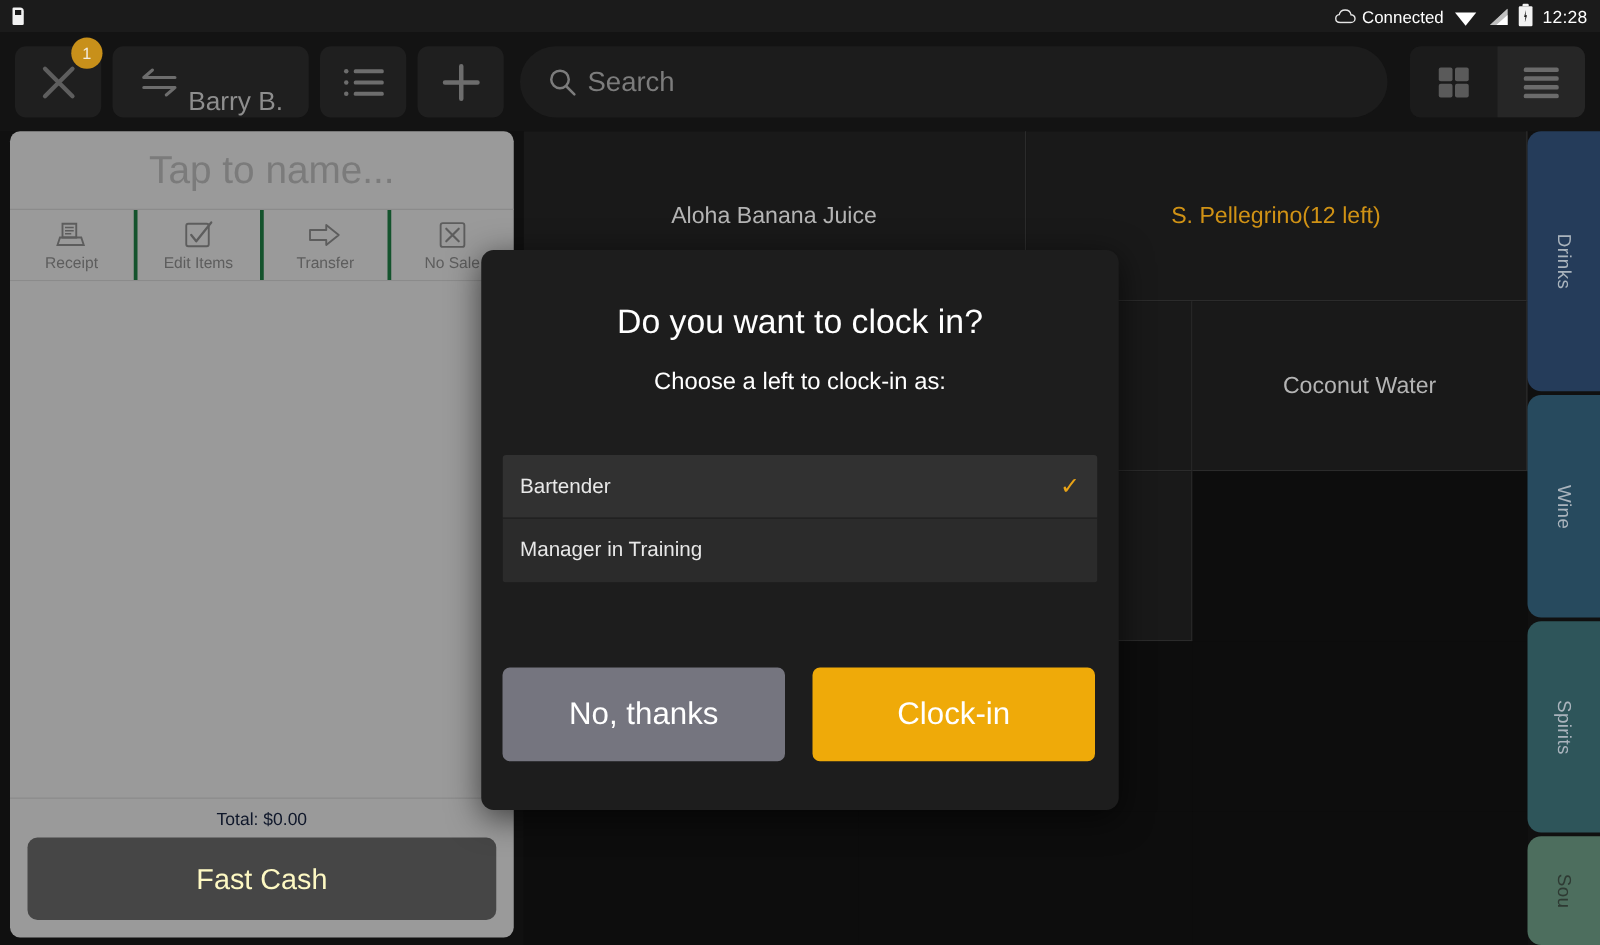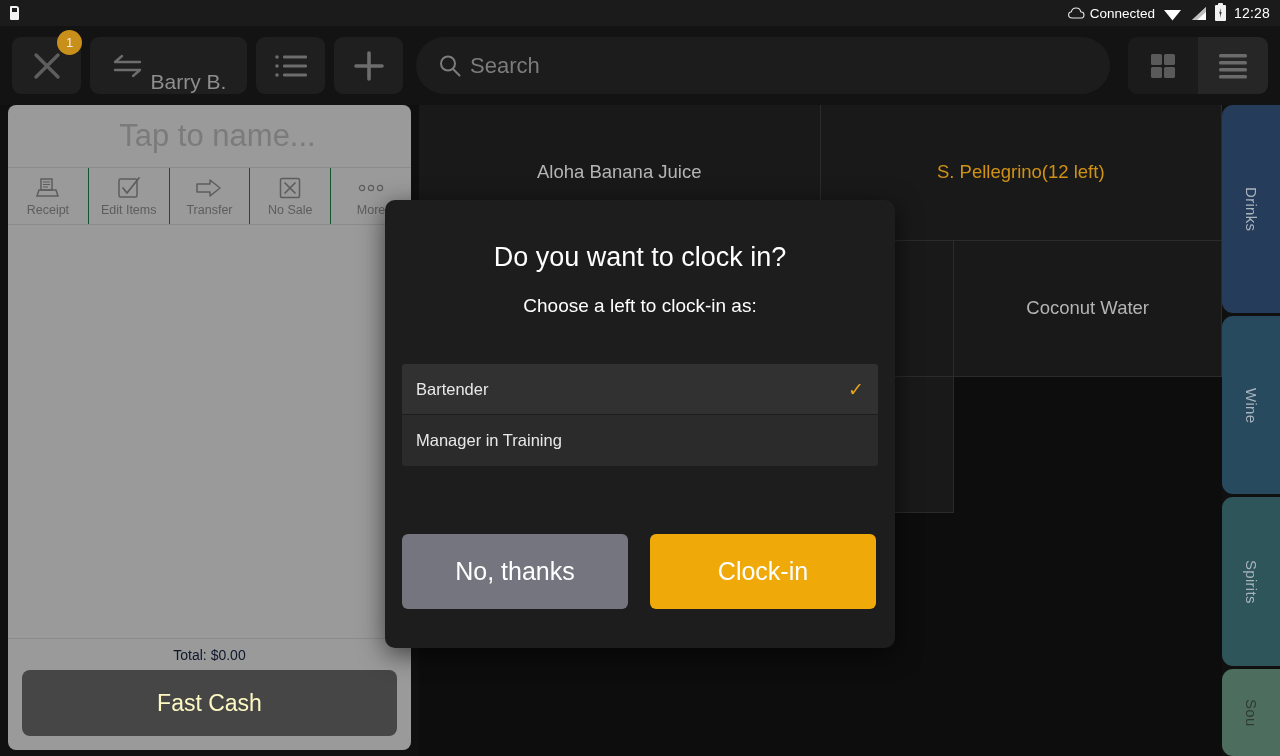--- a/index.html
+++ b/index.html
@@ -193,21 +193,21 @@
     border-bottom: 1px solid #8b8b8b;
     flex: 0 0 auto;
   }
   .tk-act {
     flex: 1;
     display: flex;
     flex-direction: column;
     align-items: center;
     justify-content: center;
     gap: 2px;
-    border-right: 1px solid #14532d;
+    border-right: 3px solid #14532d;
     color: #5d5d5d;
     font-size: 12.5px;
   }
   .tk-act:last-child { border-right: none; }
   .tk-icon { height: 26px; display: flex; align-items: center; justify-content: center; }
 
   .ticket-body { flex: 1 1 auto; background: #9a9a9a; }
 
   .ticket-total {
     flex: 0 0 auto;
@@ -548,30 +548,20 @@
       <div class="tk-act">
         <div class="tk-icon">
           <svg width="26" height="24" viewBox="0 0 26 24">
             <rect x="3.5" y="2.5" width="19" height="19" rx="1.8" fill="none" stroke="#5d5d5d" stroke-width="1.5"></rect>
             <path d="M8 7 L18 17 M18 7 L8 17" stroke="#5d5d5d" stroke-width="1.7" stroke-linecap="round"></path>
           </svg>
         </div>
         <span>No Sale</span>
       </div>
 
-      <div class="tk-act">
-        <div class="tk-icon">
-          <svg width="30" height="12" viewBox="0 0 30 12">
-            <circle cx="6" cy="6" r="2.6" fill="none" stroke="#5d5d5d" stroke-width="1.2"></circle>
-            <circle cx="15" cy="6" r="2.6" fill="none" stroke="#5d5d5d" stroke-width="1.2"></circle>
-            <circle cx="24" cy="6" r="2.6" fill="none" stroke="#5d5d5d" stroke-width="1.2"></circle>
-          </svg>
-        </div>
-        <span>More</span>
-      </div>
     </div>
 
     <div class="ticket-body"></div>
 
     <div class="ticket-total">Total: $0.00</div>
 
     <div class="ticket-footer">
       <div class="ft-btn">Fast Cash</div>
     </div>
   </div>

